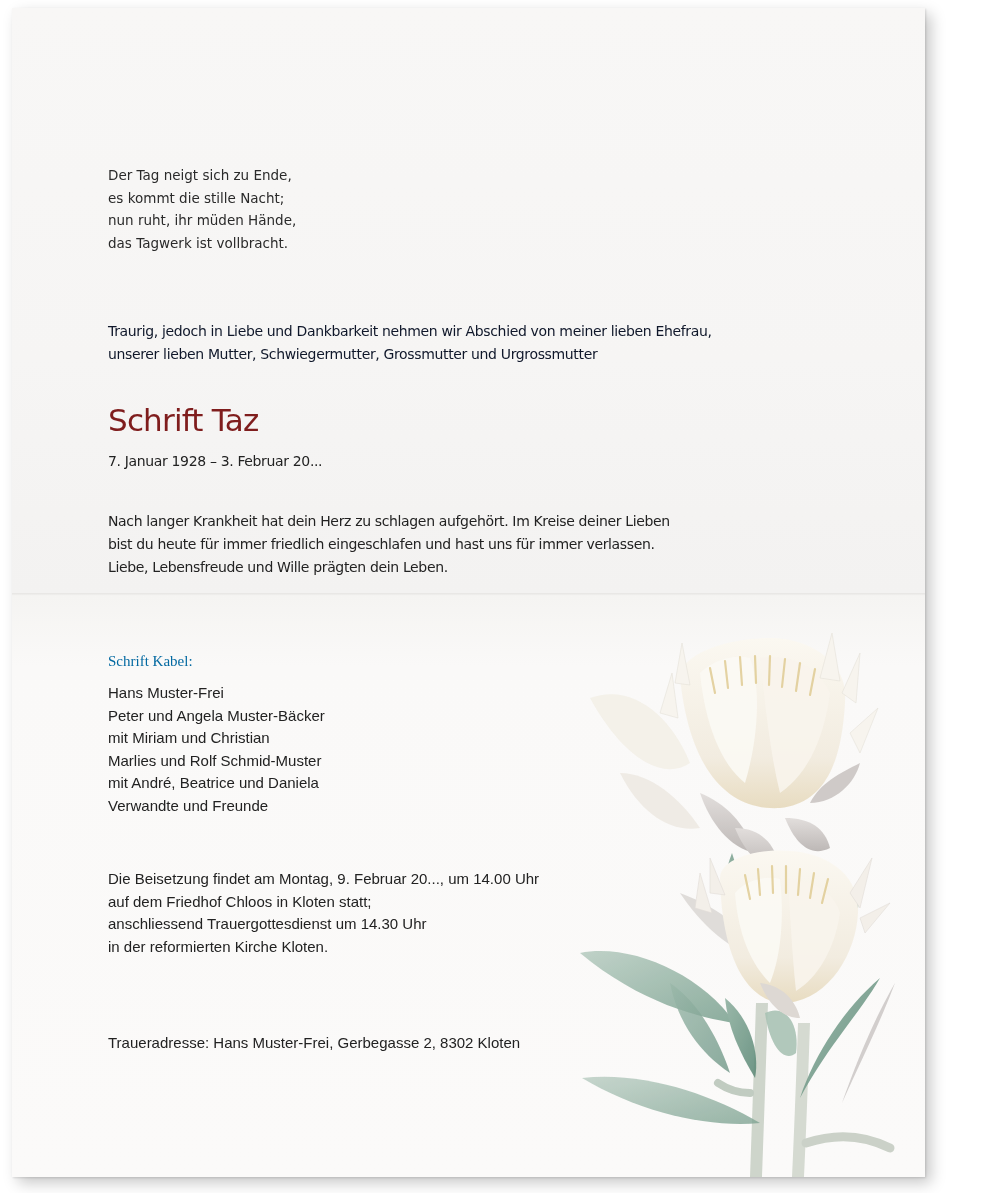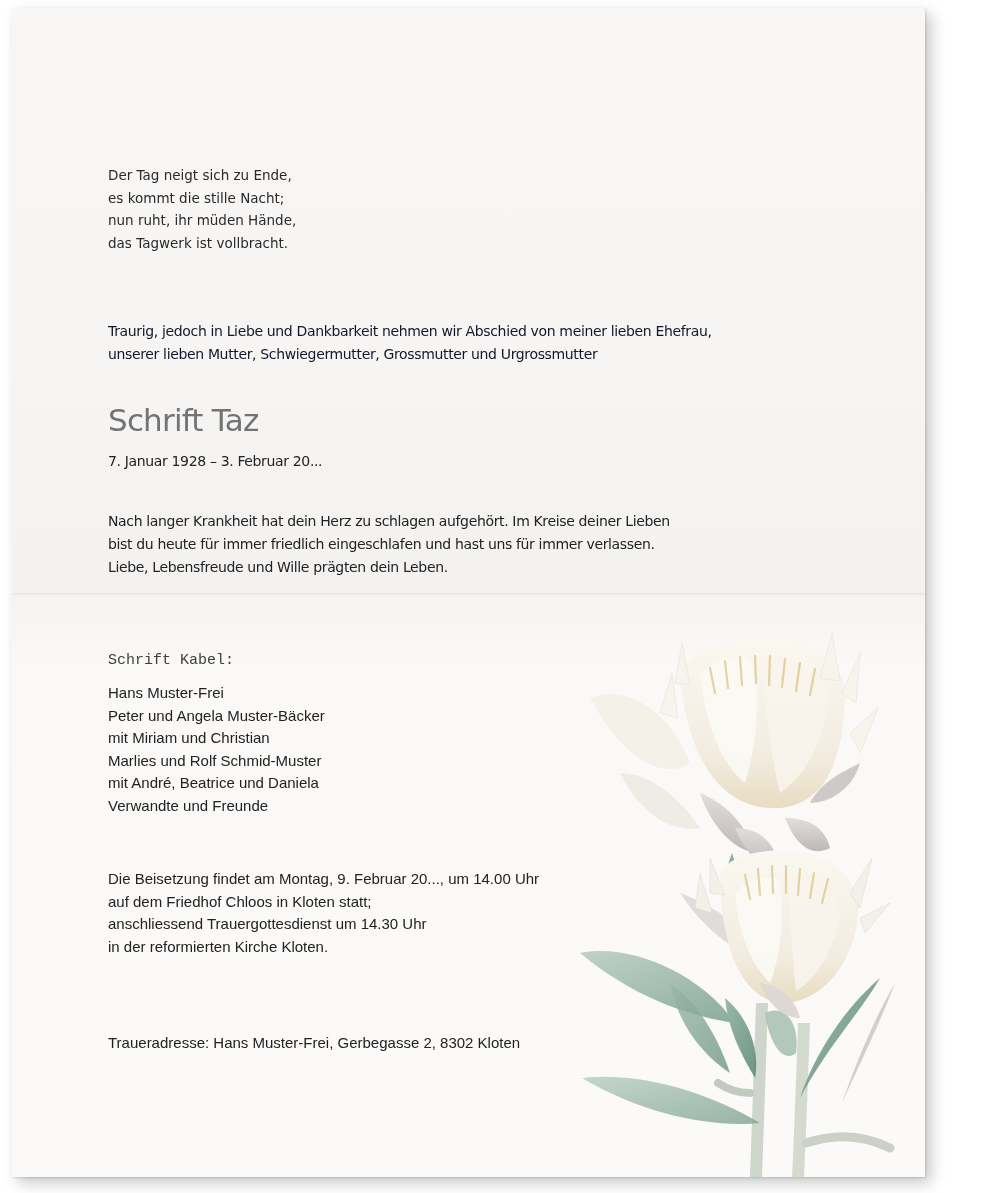--- a/index.html
+++ b/index.html
@@ -28,32 +28,32 @@
   .txt { position: absolute; left: 96px; white-space: nowrap; }
   .poem {
     top: 156px; font-size: 13.5px; line-height: 22.5px; color: #2a2a2a;
     font-family: "DejaVu Sans", sans-serif;
   }
   .intro {
     top: 312px; font-size: 14px; line-height: 23px; color: #0f172a;
     font-family: "DejaVu Sans", sans-serif; letter-spacing: -0.35px;
   }
   .name {
-    top: 394px; font-size: 31px; line-height: 36px; color: #737373;
+    top: 394px; font-size: 31px; line-height: 36px; color: #7f1d1d;
     font-family: "DejaVu Sans", sans-serif; letter-spacing: -0.8px;
   }
   .dates {
     top: 442px; font-size: 14px; line-height: 22px; color: #222; letter-spacing: -0.35px;
   }
   .message {
     top: 502px; font-size: 14px; line-height: 23px; color: #222; letter-spacing: -0.35px;
   }
   .heading-kabel {
-    top: 642px; font-size: 14px; line-height: 22px; color: #404040;
-    font-family: Liberation Mono, monospace; font-size: 15px;
+    top: 642px; font-size: 14px; line-height: 22px; color: #0369a1;
+    font-family: Liberation Serif, serif; font-size: 15px;
   }
   .mourners {
     top: 674px; font-size: 15px; line-height: 22.5px; color: #222;
     font-family: "Liberation Sans", sans-serif;
   }
   .funeral {
     top: 860px; font-size: 15px; line-height: 22.5px; color: #222;
     font-family: "Liberation Sans", sans-serif;
   }
   .donation {

